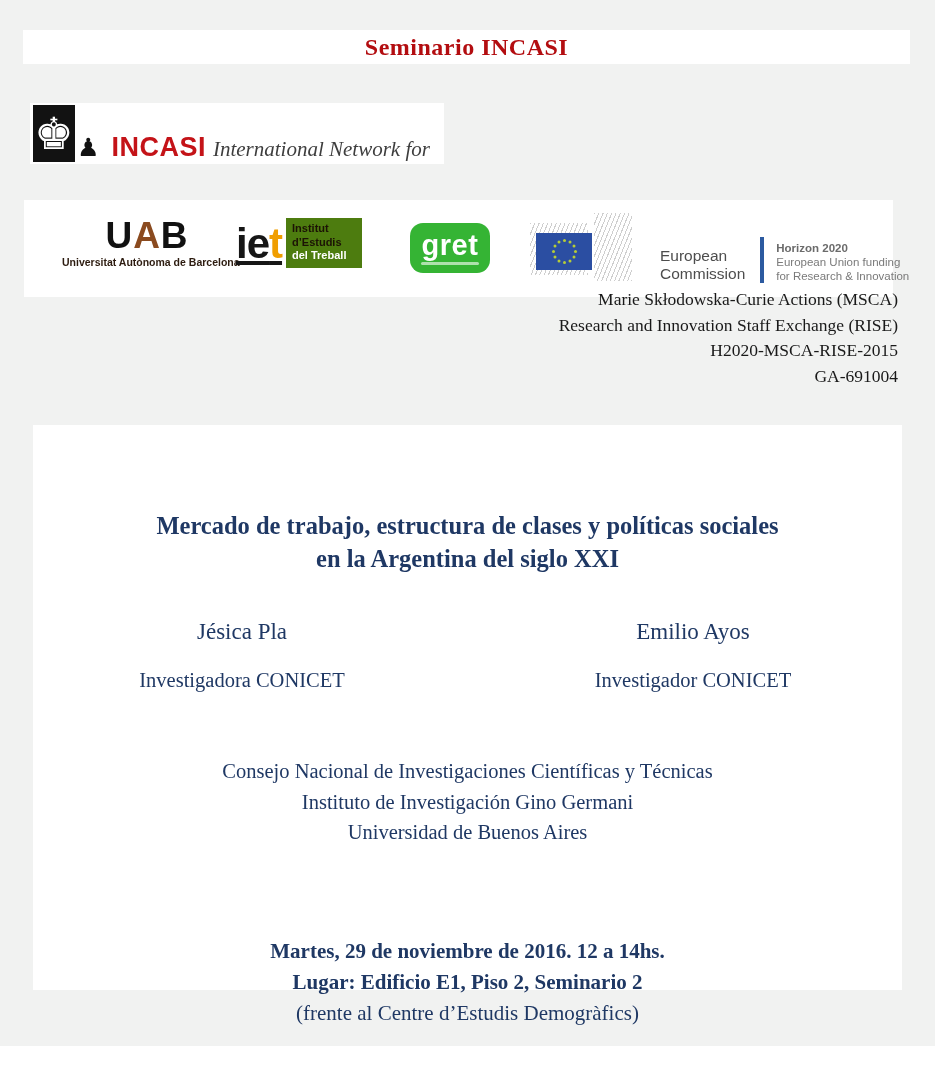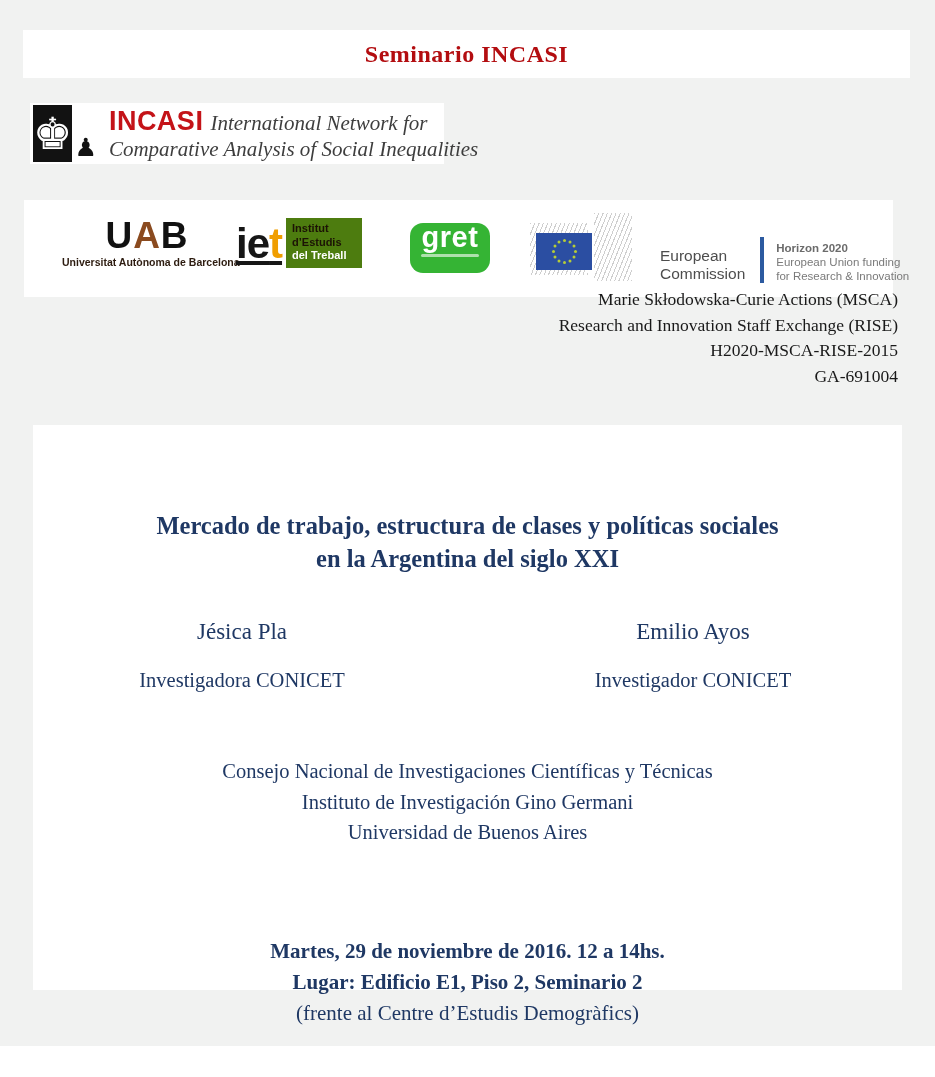--- a/index.html
+++ b/index.html
@@ -1,21 +1,21 @@
 <!DOCTYPE html>
 <html><head>
 <meta charset="utf-8">
 <style>
   * { margin:0; padding:0; box-sizing:border-box; }
   body { background:#ffffff; font-family:"Liberation Serif", serif; }
   .page { position:relative; width:935px; height:1077px; background:#ffffff; overflow:hidden; }
   .gray-bg { position:absolute; left:0; top:0; width:935px; height:1046px; background:#f1f2f1; }
 
   
-  .top-banner { position:absolute; left:23px; top:30px; width:887px; height:48px; background:#ffffff;
+  .top-banner { position:absolute; left:23px; top:30px; width:887px; height:34px; background:#ffffff;
     display:flex; align-items:center; justify-content:center; }
   .top-banner .t { font-size:24px; font-weight:bold; color:#b30d10; letter-spacing:.5px; }
 
   
   .incasi { position:absolute; left:30px; top:103px; width:414px; height:61px; background:#ffffff;
     display:flex; align-items:flex-end; }
   .chess-box { width:42px; height:57px; background:#121212; margin:2px 0 2px 3px;
     display:flex; align-items:center; justify-content:center; }
   .chess-box .k { color:#ffffff; font-family:"DejaVu Sans", sans-serif; font-size:44px; line-height:1; }
   .chess-pawn { color:#121212; font-family:"DejaVu Sans", sans-serif; font-size:25px; line-height:1;
@@ -34,21 +34,21 @@
   .uab .cap { font-size:10.5px; font-weight:bold; color:#2d1c10; margin-top:1px; white-space:nowrap; }
   .iet { position:absolute; left:212px; top:18px; display:flex; align-items:flex-start; }
   .iet .wm { font-family:"Liberation Sans", sans-serif; font-weight:bold; font-size:42px; line-height:52px;
     color:#161616; letter-spacing:-1px;text-decoration:underline; }
   .iet .wm .t { color:#f09e00; }
   .iet-box { width:76px; margin-left:4px; background:#4d7c0f; padding:4px 5px 5px 6px;
     font-family:"Liberation Sans", sans-serif; font-weight:bold; font-size:11px; line-height:13.5px;
     color:#1c1305; }
   .iet-box .w { color:#ffffff; }
   .gret { position:absolute; left:386px; top:23px; width:80px; height:50px; background:#35b434;
-    border-radius:13px; display:flex; flex-direction:column; align-items:center; justify-content:flex-start; }
+    border-radius:13px; display:flex; flex-direction:column; align-items:center; justify-content:center; }
   .gret .g { color:#ffffff; font-family:"Liberation Sans", sans-serif; font-weight:bold; font-size:29px;
     line-height:29px; letter-spacing:.5px; }
   .gret .tiny { width:58px; height:3px; background:rgba(255,255,255,.6); margin-top:2px; border-radius:2px; }
   .ec { position:absolute; left:506px; top:11px; display:flex; align-items:flex-end; }
   .ec-art { position:relative; width:118px; height:72px; }
   .hatch { position:absolute; background:repeating-linear-gradient(112deg, #c6c6c6 0 1px, transparent 1px 4px); opacity:.85; }
   .hatch-l { left:0; top:12px; width:58px; height:52px; }
   .hatch-r { left:64px; top:2px; width:38px; height:68px; }
   .eu-flag { position:absolute; left:6px; top:22px; width:56px; height:37px; background:#2b4ea2;
     display:flex; align-items:center; justify-content:center; }
@@ -91,21 +91,20 @@
 
   <div class="incasi">
     <div class="chess-box">
       <span class="k">♚</span>
     </div>
     <span class="chess-pawn">♟</span>
     <div class="incasi-text">
       <div class="l">
         <span class="acr">INCASI</span><span>International Network for</span>
       </div>
-      <div class="l">Comparative Analysis of Social Inequalities</div>
     </div>
   </div>
 
   <div class="logos">
     <div class="uab">
       <div class="big"><span>U</span><span class="a">A</span><span>B</span></div>
       <div class="cap">Universitat Autònoma de Barcelona</div>
     </div>
     <div class="iet">
       <div class="wm"><span>ie</span><span class="t">t</span></div>

